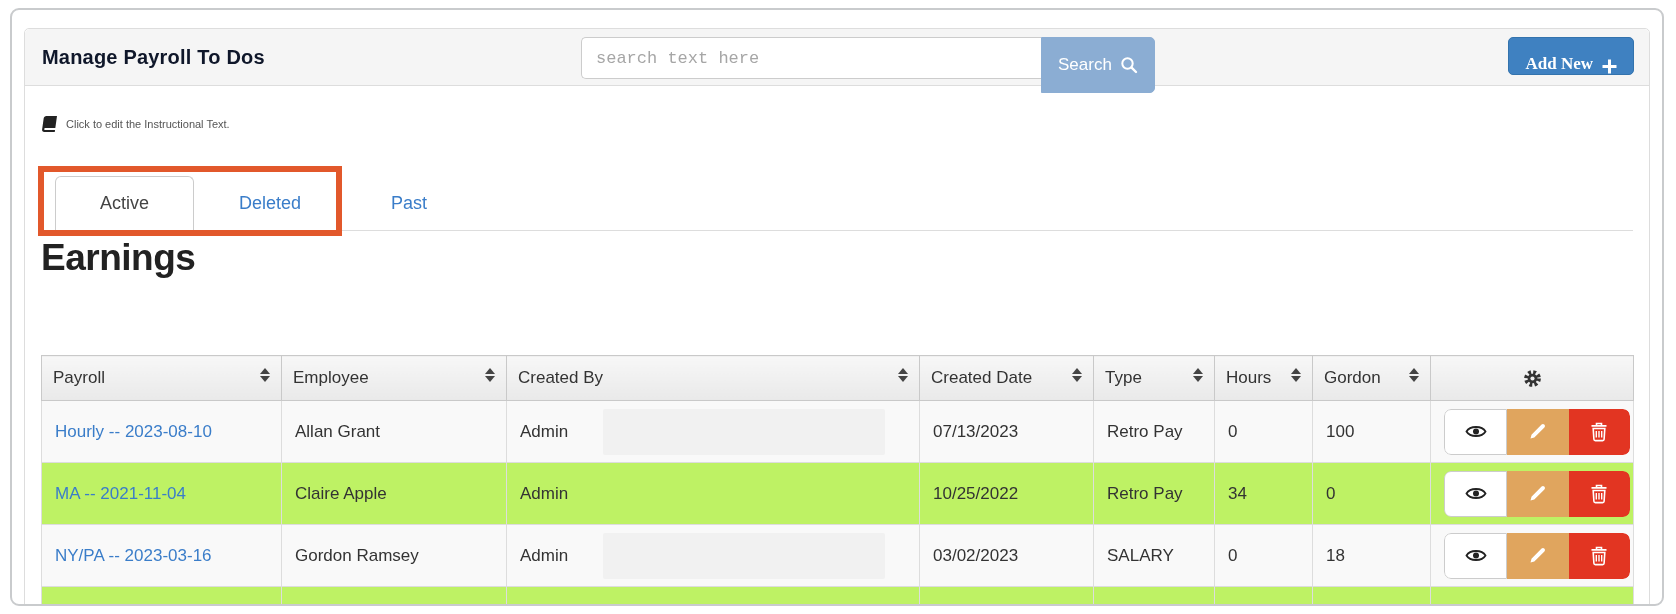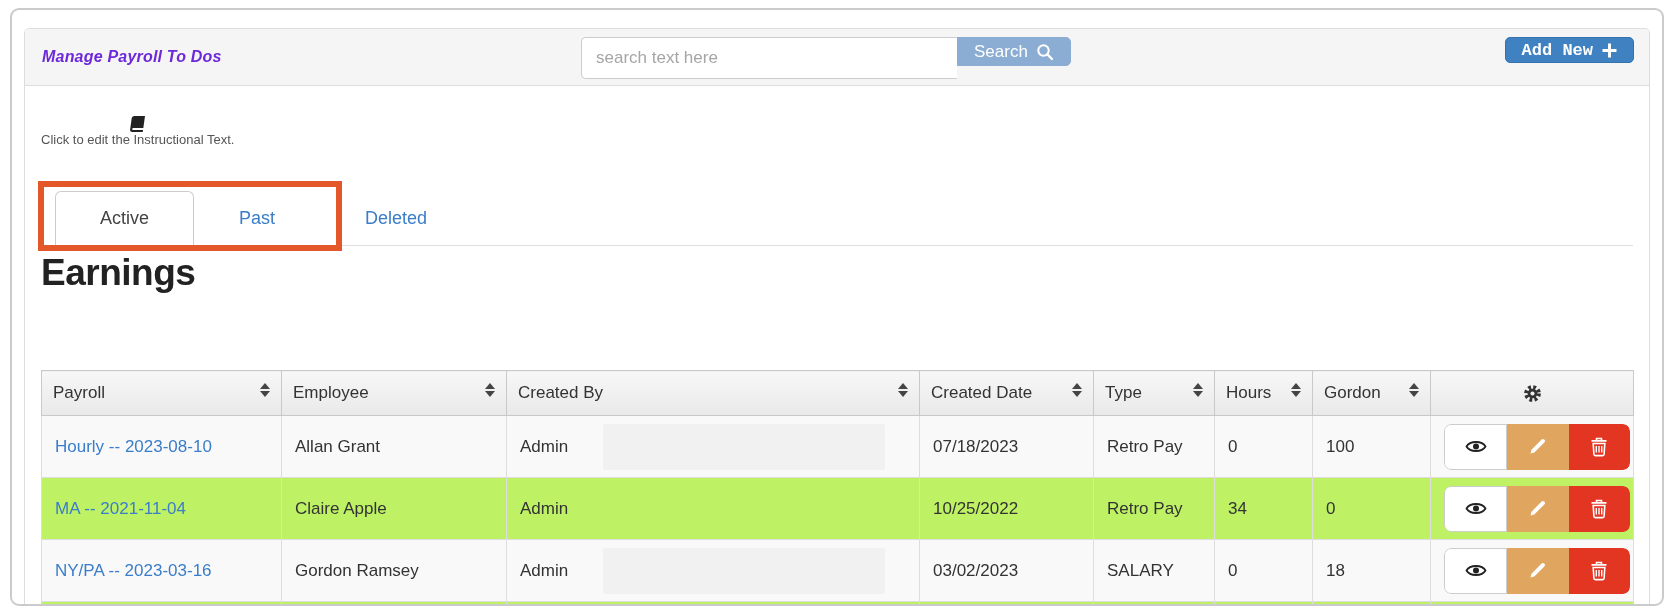--- a/index.html
+++ b/index.html
@@ -7,37 +7,37 @@
        font-family:"Liberation Sans",sans-serif;color:#333;}
 
   
   .window{position:absolute;left:10px;top:8px;width:1650px;height:594px;
           border:2px solid #c9cbcd;border-radius:9px;background:#fff;overflow:hidden;}
 
   
   .panel{margin:18px 12px 0;border:1px solid #ddd;border-radius:5px 5px 0 0;background:#fff;}
   .panel-header{position:relative;height:57px;background:#f5f5f5;border-bottom:1px solid #ddd;
                 border-radius:5px 5px 0 0;display:flex;align-items:center;padding:0 17px;box-sizing:border-box;}
-  .page-title{font-size:16px;font-weight:bold;color:#6d28d9;letter-spacing:.2px;font-style:italic;}
+  .page-title{font-size:20px;font-weight:bold;color:#0f172a;letter-spacing:.2px;}
 
   .search-group{position:absolute;left:556px;top:8px;height:42px;display:flex;}
-  .search-input{width:376px;height:42px;box-sizing:border-box;border:1px solid #ccc;
+  .search-input{width:460px;height:42px;box-sizing:border-box;border:1px solid #ccc;
                 border-right:none;border-radius:5px 0 0 5px;padding:0 14px;font-size:17px;
-                font-family:Liberation Sans, sans-serif;color:#333;outline:none;}
+                font-family:Liberation Mono, monospace;color:#333;outline:none;}
   .search-input::placeholder{color:#a6a6a6;}
-  .btn-search{height:29px;padding:0 16px;background:#8badd3;border:1px solid #8badd3;
+  .btn-search{height:56px;padding:0 16px;background:#8badd3;border:1px solid #8badd3;
               border-radius:0 5px 5px 0;color:#fff;font-size:17px;display:flex;align-items:center;gap:8px;
               cursor:pointer;font-family:"Liberation Sans",sans-serif;}
-  .btn-add-new{position:absolute;right:15px;top:8px;height:26px;padding:0 16px;background:#3f81c1;
+  .btn-add-new{position:absolute;right:15px;top:8px;height:38px;padding:0 16px;background:#3f81c1;
                border:1px solid #3373ad;border-radius:5px;color:#fff;font-size:17px;font-weight:bold;
-               display:flex;align-items:center;gap:9px;cursor:pointer;font-family:Liberation Mono, monospace;}
+               display:flex;align-items:flex-end;gap:9px;cursor:pointer;font-family:Liberation Serif, serif;}
 
   .panel-body{padding:30px 16px 0;background:#fff;}
 
-  .instructional{display:flex;align-items:center;color:#555;font-size:13px;cursor:pointer;width:max-content;flex-direction:column;}
+  .instructional{display:flex;align-items:center;gap:8px;color:#555;font-size:11px;cursor:pointer;width:max-content;}
 
   
   .tabs-wrap{position:relative;margin-top:44px;}
   .tab-bar{display:flex;align-items:flex-end;border-bottom:1px solid #ddd;padding-left:14px;}
   .tab{font-size:18px;padding:16px 44px;cursor:pointer;border:1px solid transparent;margin-bottom:-1px;
        color:#3a7dc9;background:transparent;border-radius:6px 6px 0 0;}
   .tab.active{background:#fff;border-color:#ccc #ccc #fff #ccc;color:#444;}
   .annotation-box{position:absolute;left:-3px;top:-10px;width:292px;height:58px;
                   border:6px solid #e2582b;pointer-events:none;z-index:5;}
 
@@ -113,22 +113,22 @@
               <path fill="#222" transform="skewX(-8) translate(2,0)" d="M3.5 0C2 0 1 1 1 2.5v11C1 15 2 16 3.5 16H14v-2H4a1 1 0 0 1 0-2h10V0Z"></path>
             </svg>
         </span>
         <span>Click to edit the Instructional Text.</span>
       </div>
 
       <div class="tabs-wrap">
         <div class="annotation-box"></div>
         <div class="tab-bar">
           <div class="tab active">Active</div>
+          <div class="tab">Deleted</div>
           <div class="tab">Past</div>
-          <div class="tab">Deleted</div>
         </div>
       </div>
 
       <h1 class="section-heading">Earnings</h1>
 
       <div class="table-wrap">
         <table>
           <colgroup>
             <col class="c-payroll">
               <col class="c-employee">
@@ -215,21 +215,21 @@
               </span>
                   </span>
                 </th>
             </tr>
           </thead>
           <tbody>
               <tr class="striped">
     <td><a href="#">Hourly -- 2023-08-10</a></td>
     <td><span>Allan Grant</span></td>
     <td><span>Admin</span><span class="redaction"></span></td>
-    <td><span>07/18/2023</span></td>
+    <td><span>07/13/2023</span></td>
     <td><span>Retro Pay</span></td>
     <td><span>0</span></td>
     <td><span>100</span></td>
     <td>
       <div class="btn-group">
         <button class="btn-action btn-view">
           <span class="icon">
             <svg width="22" height="15" viewBox="0 0 22 15">
                           <path d="M1.5 7.5C5 1.5 17 1.5 20.5 7.5 17 13.5 5 13.5 1.5 7.5Z" fill="none" stroke="#222" stroke-width="1.8"></path>
                           <circle cx="11" cy="7.5" r="3" fill="#222"></circle>

